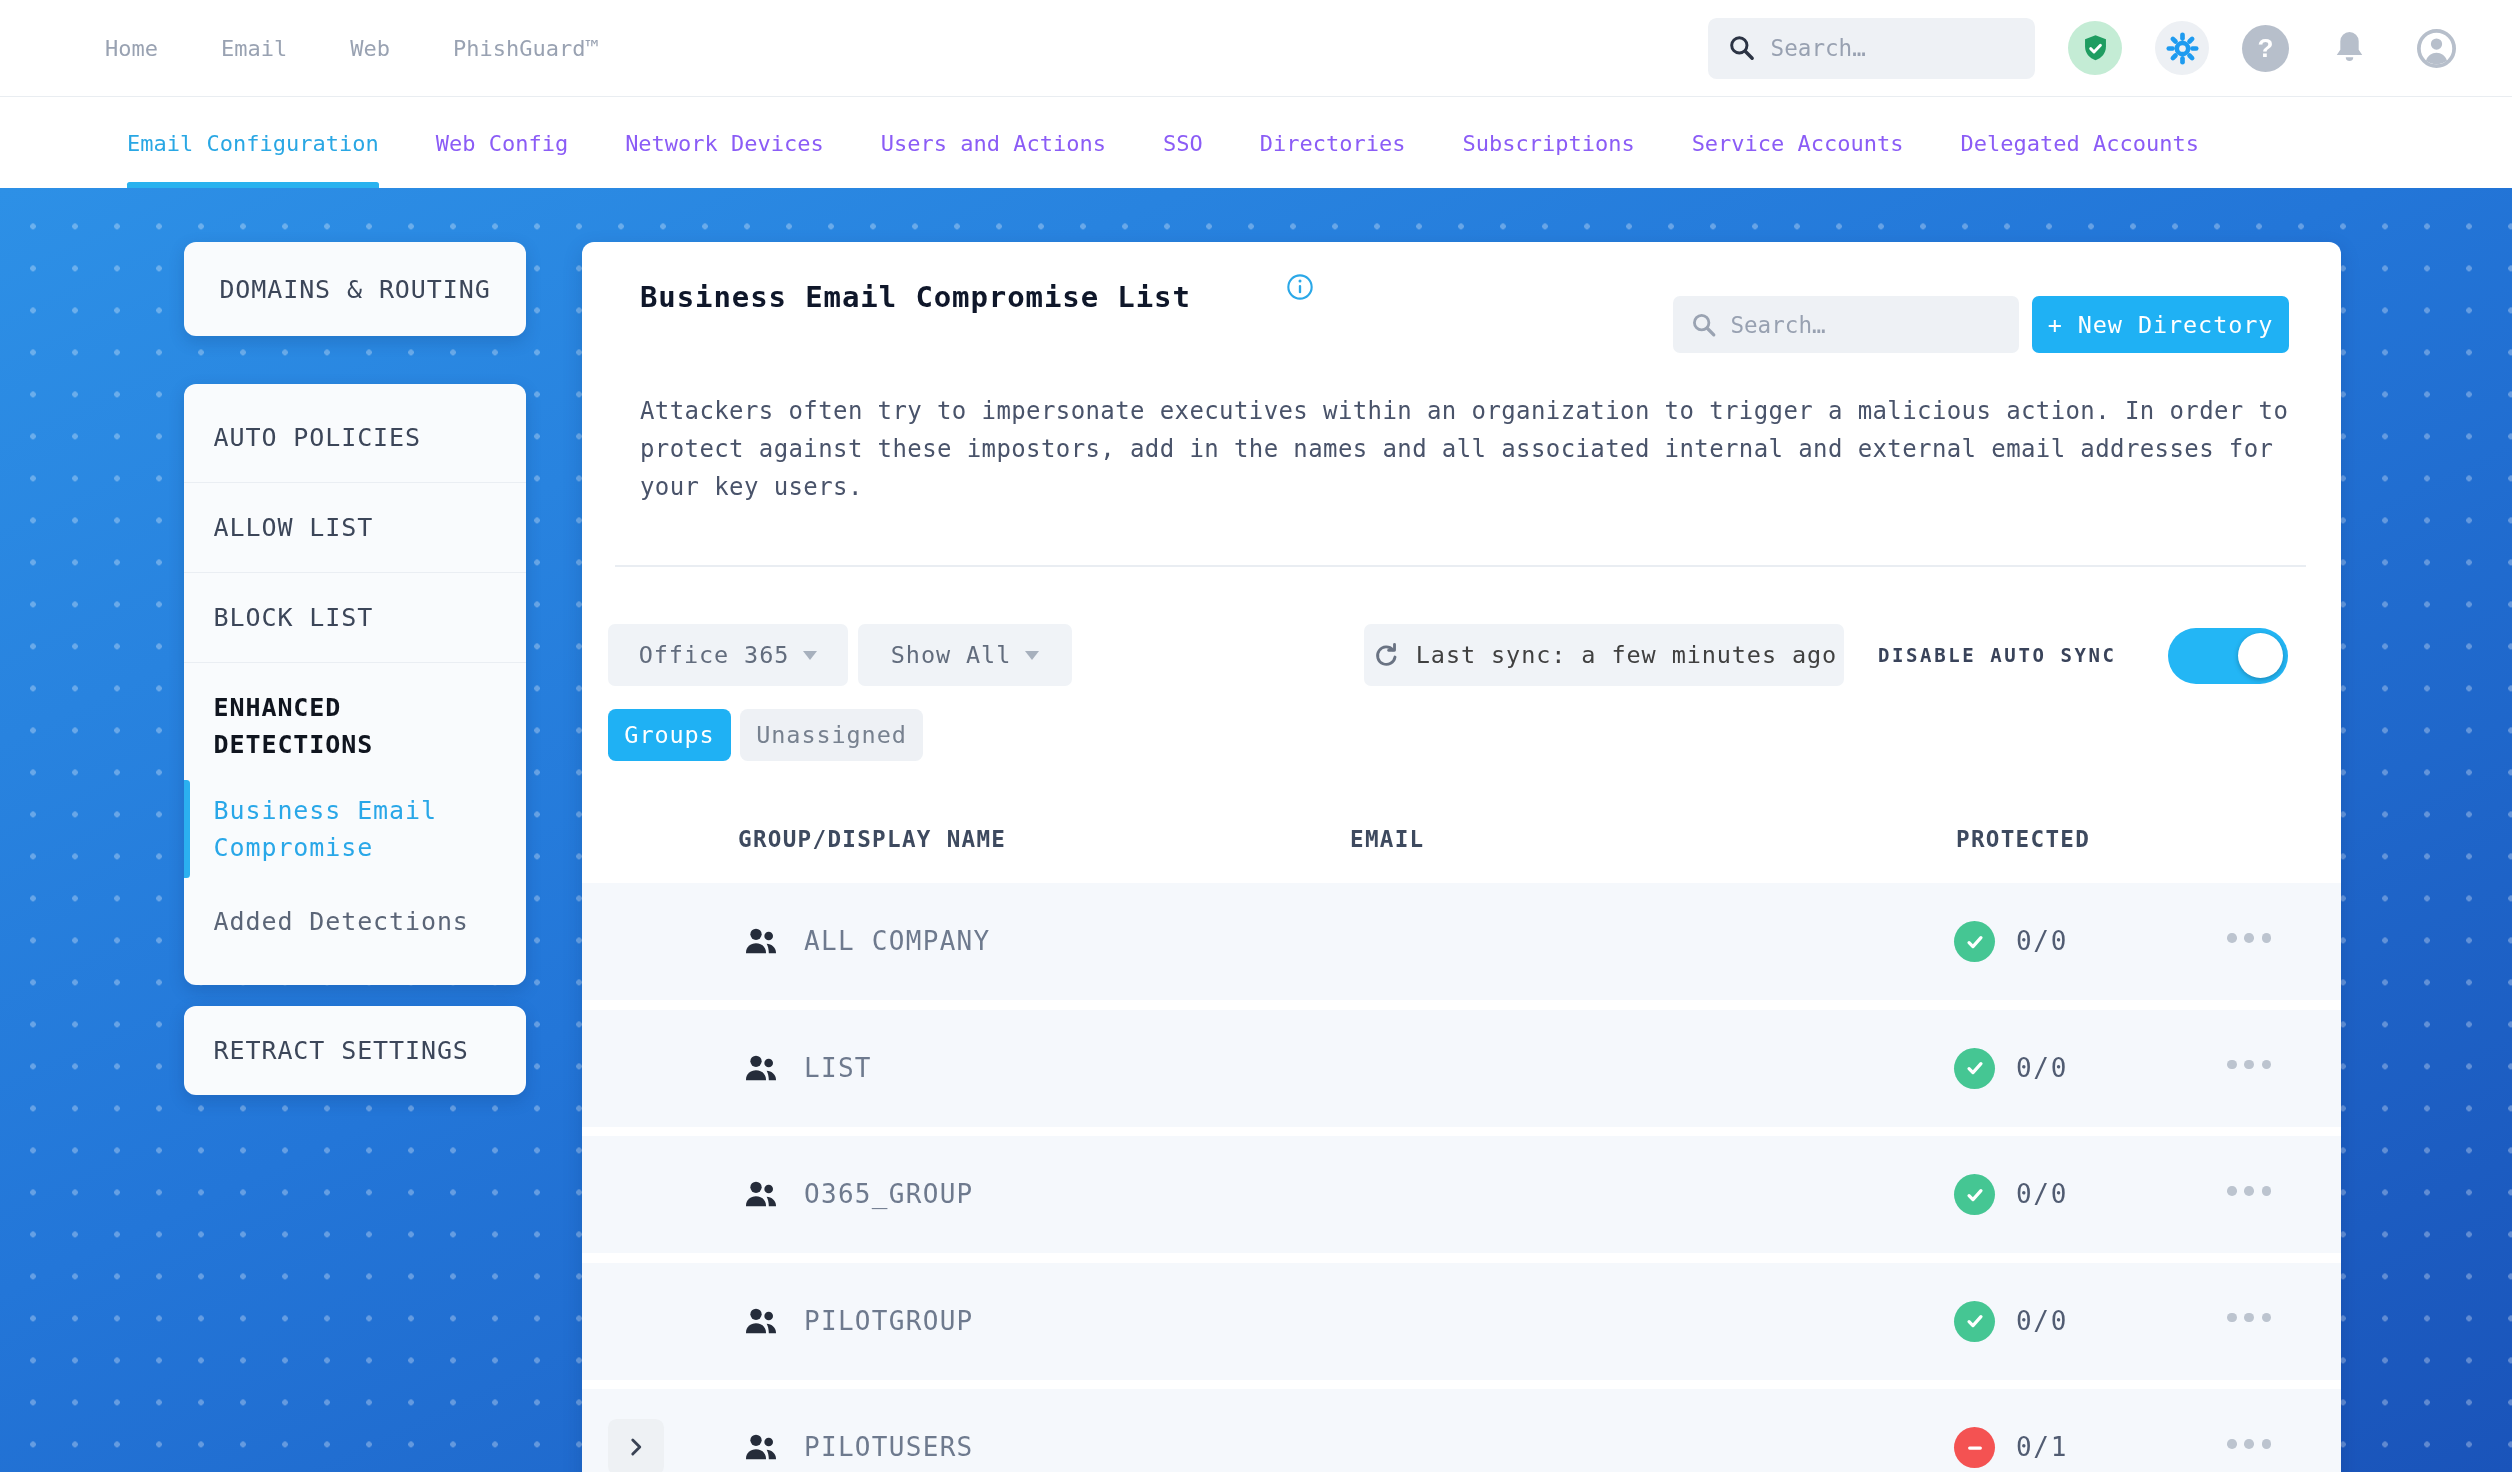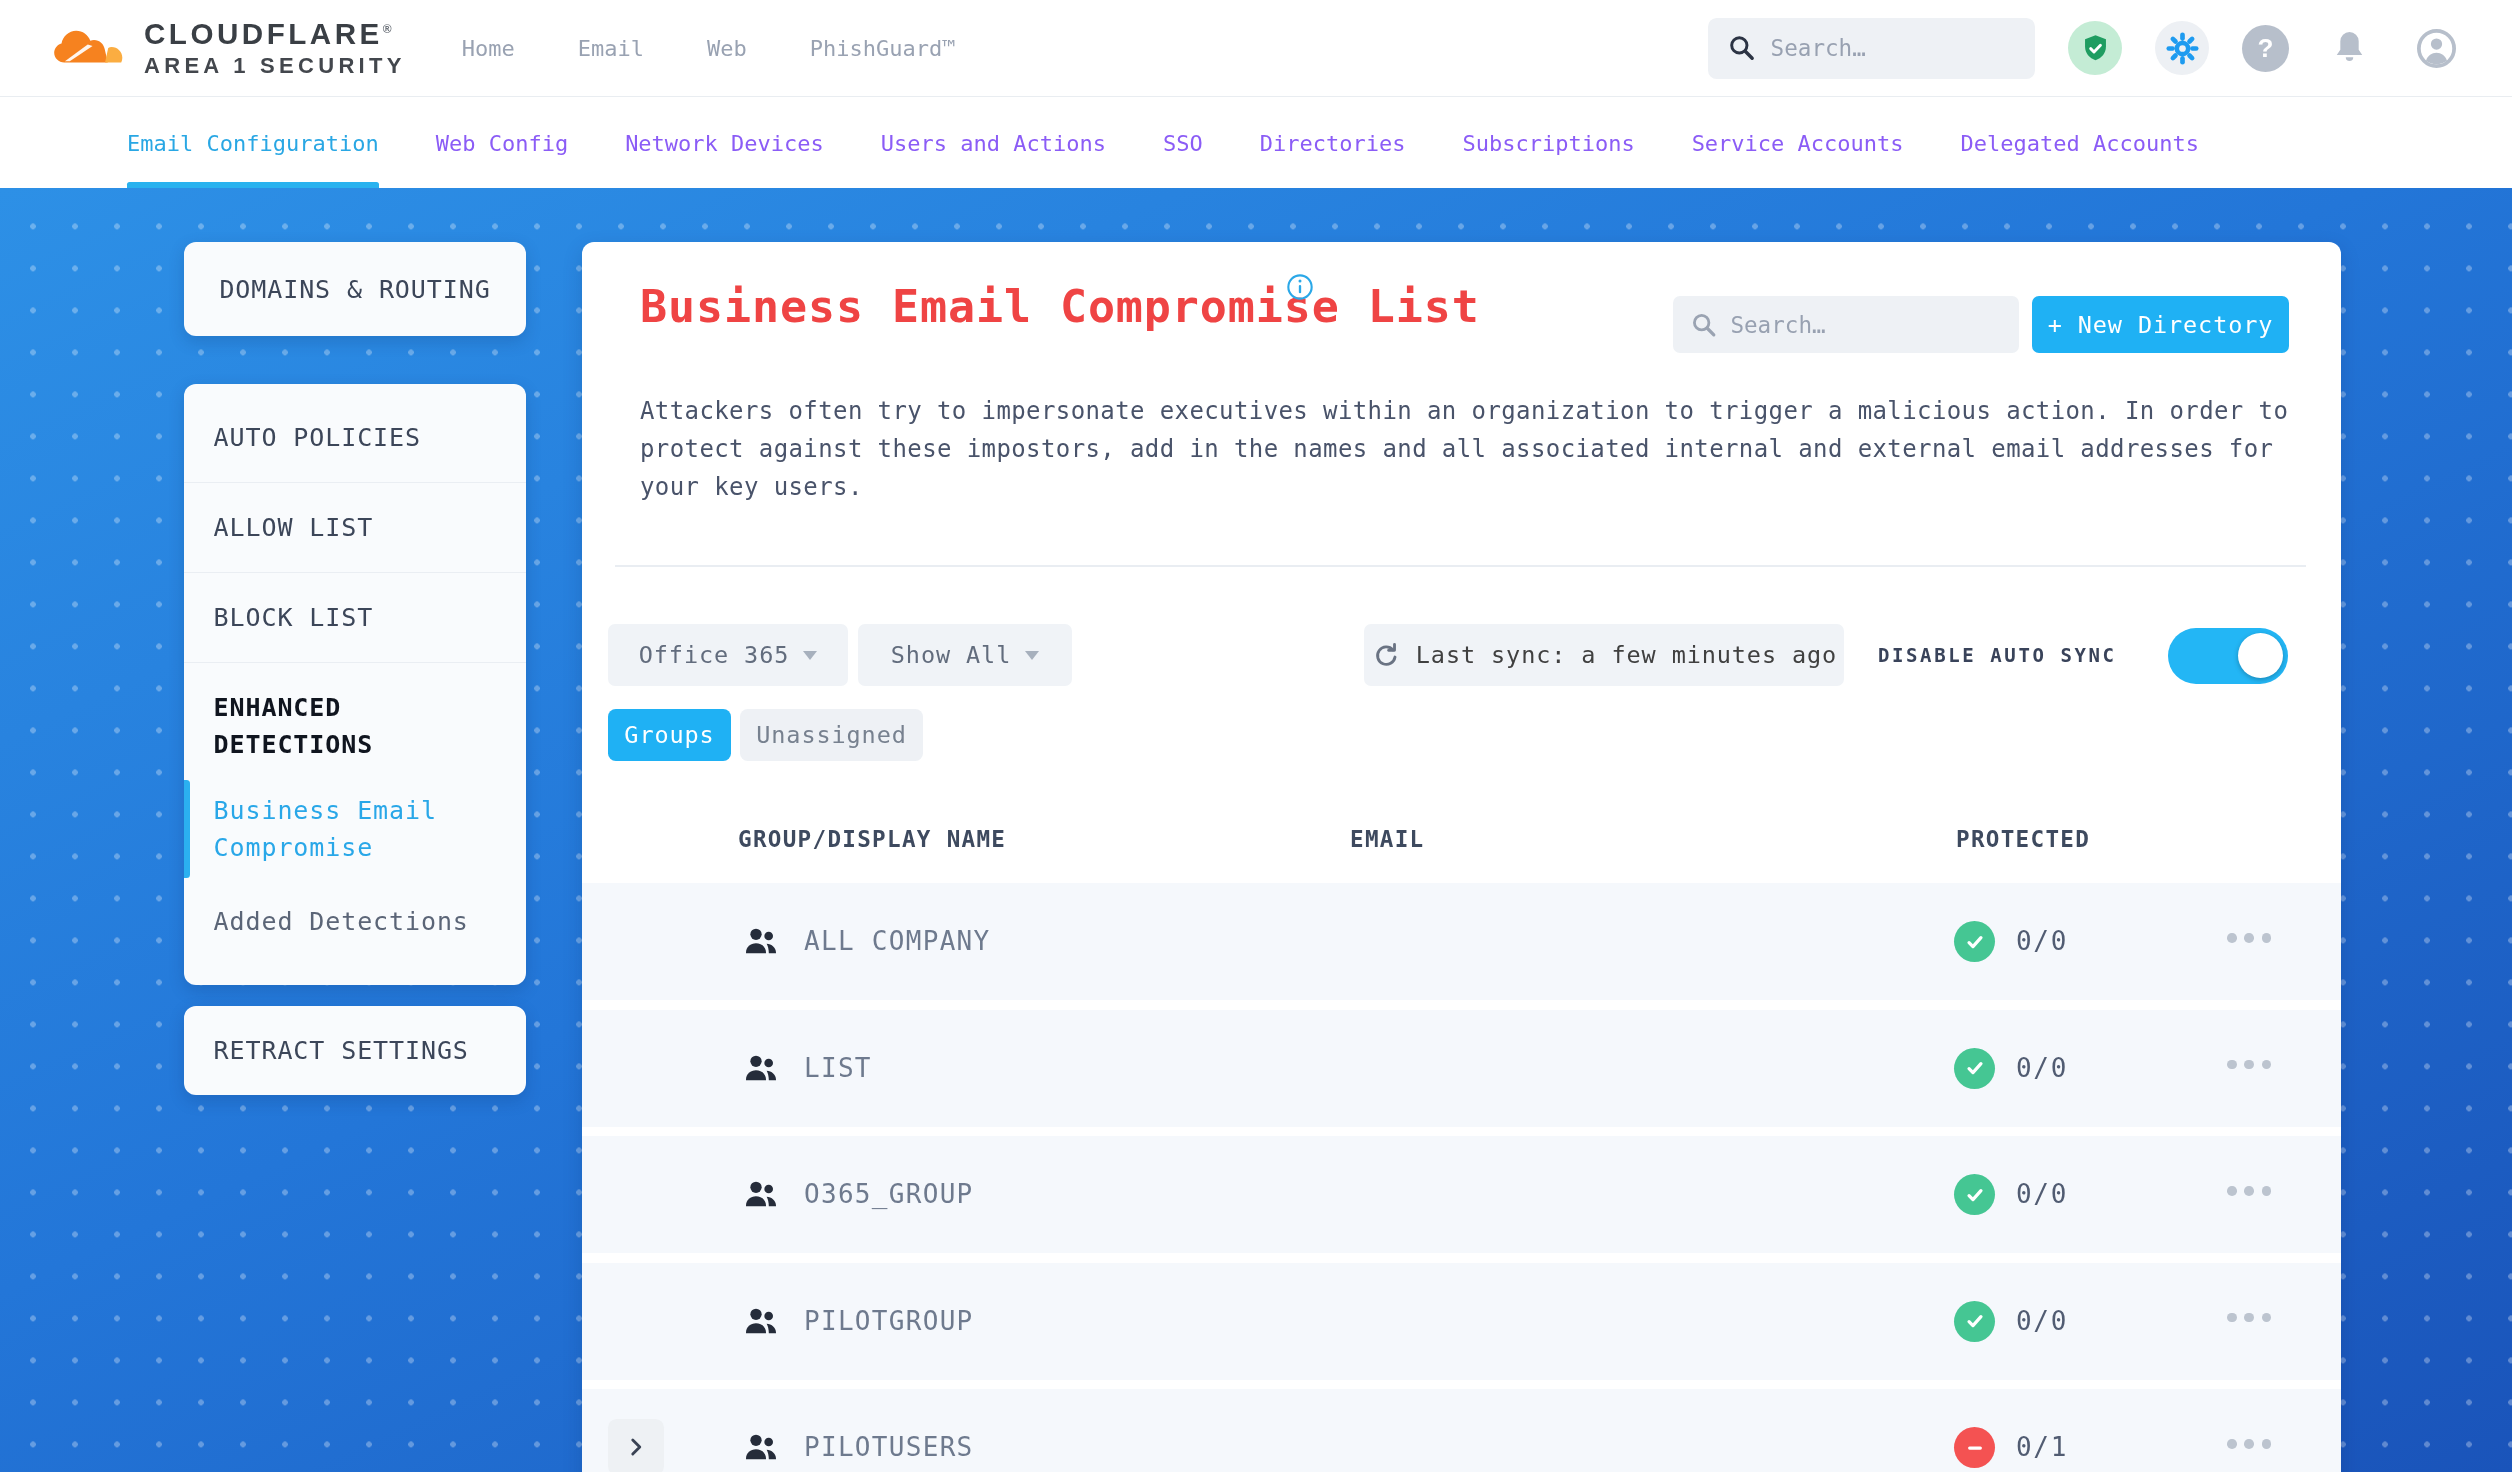--- a/index.html
+++ b/index.html
@@ -63,21 +63,21 @@
           padding:0 29.6px; line-height:37px; max-width:287px;}
   .side-sub{ position:relative; margin-top:22.6px; padding:7px 29.6px; cursor:pointer;}
   .side-sub.active::before{ content:""; position:absolute; left:0; top:-5.2px; bottom:-5.2px; width:6px;
           background:#2bb0f0; border-radius:0 3.5px 3.5px 0;}
   .side-sub .sub-label{ font-size:25px; letter-spacing:0.9px; line-height:37px; color:#5b6577; max-width:269px;}
   .side-sub.active .sub-label{ color:#29a7e8; }
 
   
   .main-card{ position:absolute; left:582px; top:54px; width:1759px; height:1304px; background:#fff;
           border-radius:12px; box-shadow:0 7px 19px rgba(10,40,90,.18); }
-  .m-title{ position:absolute; left:58px; top:38px; font-size:45px; font-weight:bold; color:#ef4444; letter-spacing:0.9px;}
+  .m-title{ position:absolute; left:58px; top:38px; font-size:29px; font-weight:bold; color:#0f172a; letter-spacing:0.9px;}
   .m-info{ position:absolute; left:704px; top:31px; width:28px; height:28px; cursor:pointer;}
   .m-search{ position:absolute; left:1091px; top:54px; width:346px; height:57px; background:#eef1f5;
           border-radius:7px; display:flex; align-items:center; padding:0 17.4px; gap:12px;}
   .m-search svg{ width:28px; height:28px; color:#9aa3b2; flex:0 0 auto;}
   .m-search input{ border:none; outline:none; background:transparent; font-family:inherit; font-size:22.6px;
           color:#49536a; width:100%;}
   .m-search input::placeholder{ color:#98a1b1; }
   .m-newdir{ position:absolute; left:1450px; top:54px; width:257px; height:57px; background:#1fb1f4;
           border:none; border-radius:7px; color:#fff; font-family:inherit; font-size:23.5px;
           display:flex; align-items:center; justify-content:center; letter-spacing:0.9px; cursor:pointer;}
@@ -131,31 +131,20 @@
   .row-count{ position:absolute; left:1434px; top:43px; font-size:26px; color:#515c72; letter-spacing:1.7px;}
   .kebab{ position:absolute; left:1645px; top:50px; display:flex; gap:7.8px; cursor:pointer;}
   .kebab i{ width:9.6px; height:9.6px; border-radius:50%; background:#bcc4cf; }
 </style>
 </head>
 <body>
 
 <div class="canvas">
 
   <div class="topbar">
-    <div class="brand">
-      <svg class="brand-logo" viewBox="0 0 120 66">
-        <path fill="#f6821f" d="M85 54H22c-8 0-14.5-6.2-14.5-14 0-6.5 4.5-12 10.6-13.6C20 16 28.7 8 39.3 8c9.3 0 17.3 6 20.4 14.4 1.7-.7 3.5-1 5.4-1 7.9 0 14.4 5.9 15.5 13.5L85 54z"></path>
-        <path fill="#fbad41" d="M90.5 31.5c8.6 0 15.5 7 15.5 15.5 0 2.5-.6 4.9-1.6 7H81l4.6-20.9c1.5-1 3.1-1.6 4.9-1.6z"></path>
-        <path fill="#fff" opacity=".92" d="M63 30 30 52h-7l33-24z"></path>
-      </svg>
-      <div class="brand-text">
-        <div class="brand-name"><span>CLOUDFLARE</span><sup>®</sup></div>
-        <div class="brand-sub">AREA 1 SECURITY</div>
-      </div>
-    </div>
     <div class="topnav">
       <span class="nav-item">Home</span>
       <span class="nav-item">Email</span>
       <span class="nav-item">Web</span>
       <span class="nav-item">PhishGuard™</span>
     </div>
     <div class="top-right">
       <div class="top-search">
         <svg viewBox="0 0 24 24">
             <circle cx="10" cy="10" r="6.2" fill="none" stroke="currentColor" stroke-width="2.4"></circle>

